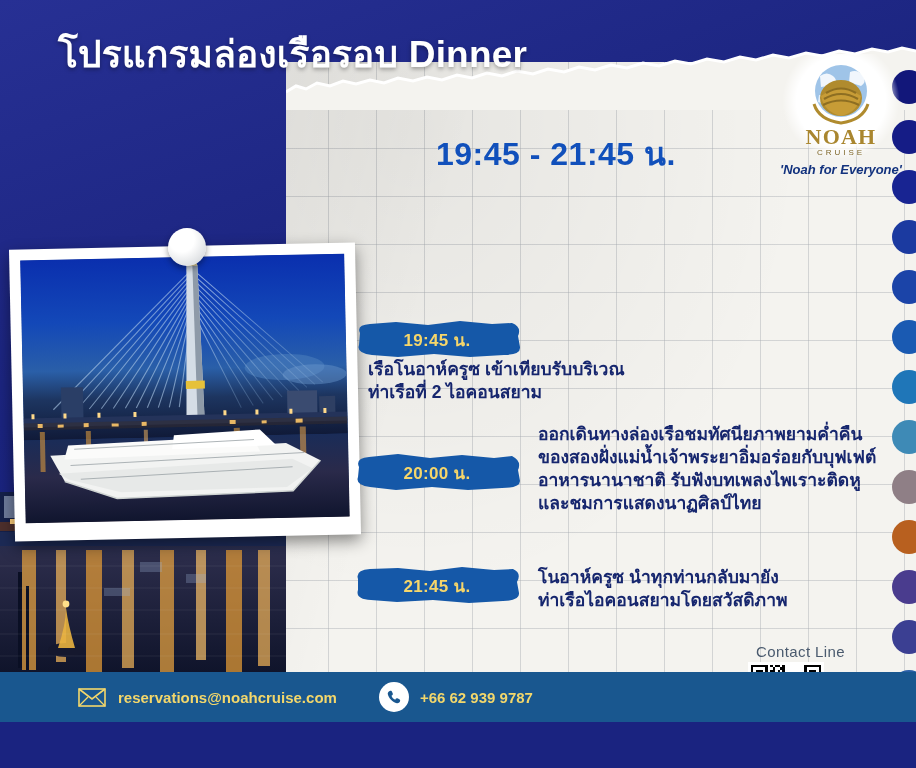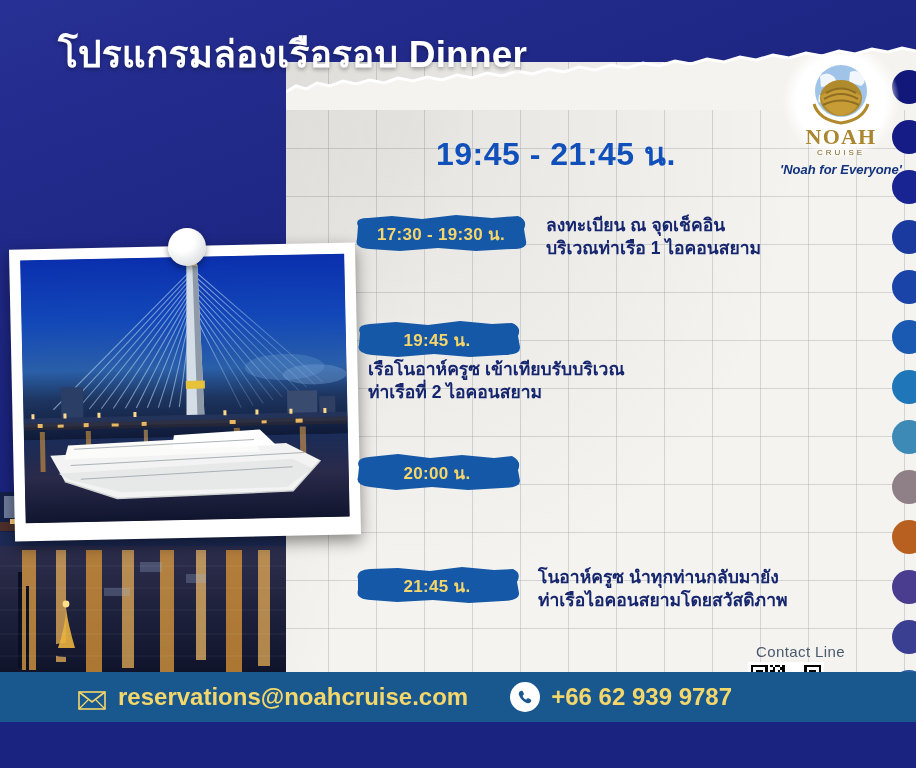--- a/index.html
+++ b/index.html
@@ -234,21 +234,21 @@
     background:#19578f;
     display:flex;
     align-items:center;
     z-index:10;
   }
   .footer-item{
     display:flex;
     align-items:center;
     color:#f3d76b;
     font-weight:700;
-    font-size:24px;
+    font-size:15px;
     white-space:nowrap;
   }
   .f-mail{ margin-left:78px; }
   .f-phone{ margin-left:42px; }
   .ic-mail{
     width:28px; height:19px;
     margin-right:12px;
     position:relative;
   }
   .ic-phone{
@@ -495,33 +495,20 @@
       <g stroke="#ffffff" stroke-opacity=".07" stroke-width="1">
         <path d="M0,74 H286"></path>
           <path d="M0,96 H286"></path>
           <path d="M0,118 H286"></path>
         <path d="M0,142 H286"></path>
           <path d="M0,164 H286"></path>
       </g>
     </svg>
   </div>
 
-  <div class="row" style="left:352px; top:214px;">
-    <div class="badge" style="min-width:178px;">
-      <span class="blob">
-        <svg viewBox="0 0 178 38" preserveAspectRatio="none">
-          <path d="M6,12 Q2,4 16,4 L40,2 L70,5 L104,1 L140,4 L166,2 Q176,6 172,15
-                   L174,27 Q176,35 160,35 L124,37 L86,34 L48,37 L18,35 Q2,34 5,25 Z" fill="#1558a8"></path>
-        </svg>
-      </span>
-      <span>17:30  - 19:30 น.</span>
-    </div>
-    <div class="row-text">ลงทะเบียน ณ จุดเช็คอิน
-บริเวณท่าเรือ 1 ไอคอนสยาม</div>
-  </div>
 
   <div class="row" style="left:352px; top:320px;flex-direction:column;">
     <div class="badge" style="min-width:170px;">
       <span class="blob">
         <svg viewBox="0 0 170 38" preserveAspectRatio="none">
           <path d="M8,13 Q4,5 18,4 L44,2 L76,5 L108,1 L140,4 L160,3 Q170,7 166,16
                    L168,27 Q169,35 152,35 L118,37 L82,34 L46,37 L20,35 Q4,33 7,25 Z" fill="#1558a8"></path>
         </svg>
       </span>
       <span>19:45 น.</span>
@@ -533,20 +520,24 @@
   <div class="row" style="left:352px; top:423px;">
     <div class="badge" style="min-width:170px; margin-top:30px;">
       <span class="blob">
         <svg viewBox="0 0 170 38" preserveAspectRatio="none">
           <path d="M7,14 Q3,5 17,4 L46,1 L78,5 L110,2 L142,5 L160,3 Q170,8 166,17
                    L168,28 Q168,35 150,35 L116,37 L80,34 L44,37 L18,34 Q3,32 6,24 Z" fill="#1558a8"></path>
         </svg>
       </span>
       <span>20:00 น.</span>
     </div>
+    <div class="row-text">ออกเดินทางล่องเรือชมทัศนียภาพยามค่ำคืน
+ของสองฝั่งแม่น้ำเจ้าพระยาอิ่มอร่อยกับบุฟเฟต์
+อาหารนานาชาติ รับฟังบทเพลงไพเราะติดหู
+และชมการแสดงนาฏศิลป์ไทย</div>
   </div>
 
   <div class="row" style="left:352px; top:566px;">
     <div class="badge" style="min-width:170px;">
       <span class="blob">
         <svg viewBox="0 0 170 38" preserveAspectRatio="none">
           <path d="M6,13 Q3,4 18,3 L46,2 L78,5 L110,1 L142,4 L161,3 Q170,7 165,16
                    L167,27 Q168,35 151,35 L117,37 L81,34 L45,36 L19,34 Q3,33 6,24 Z" fill="#1558a8"></path>
         </svg>
       </span>

